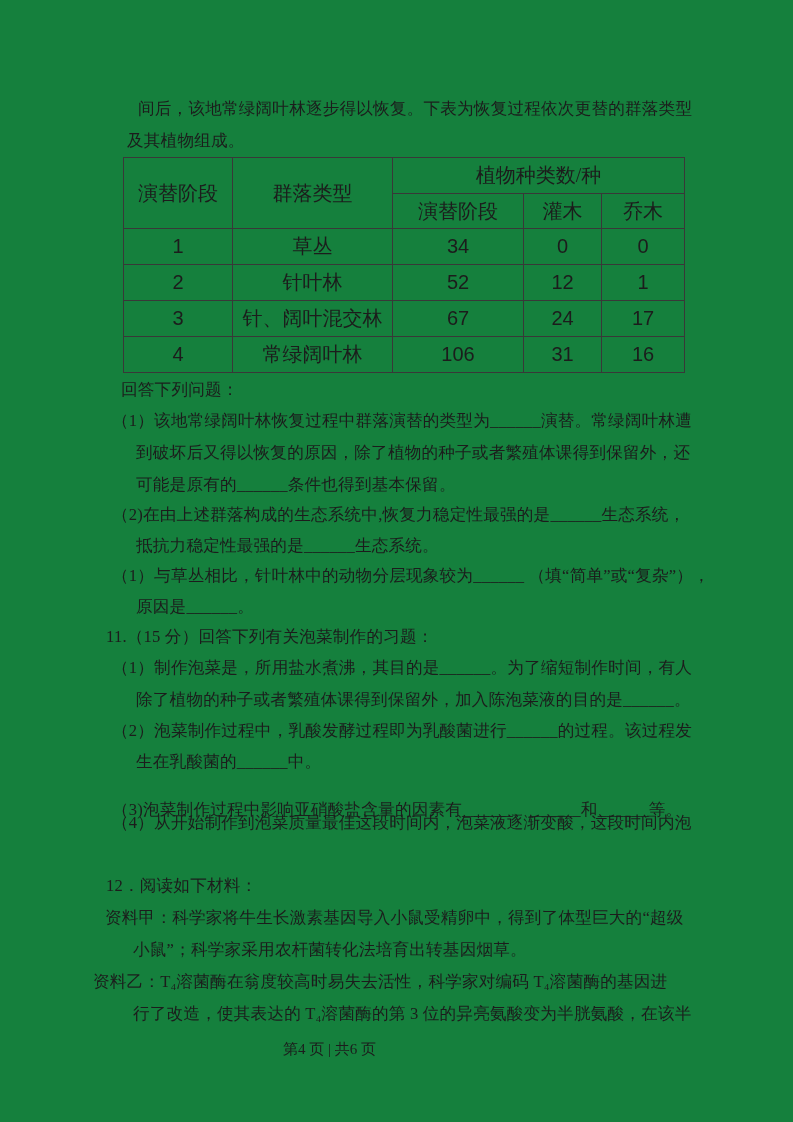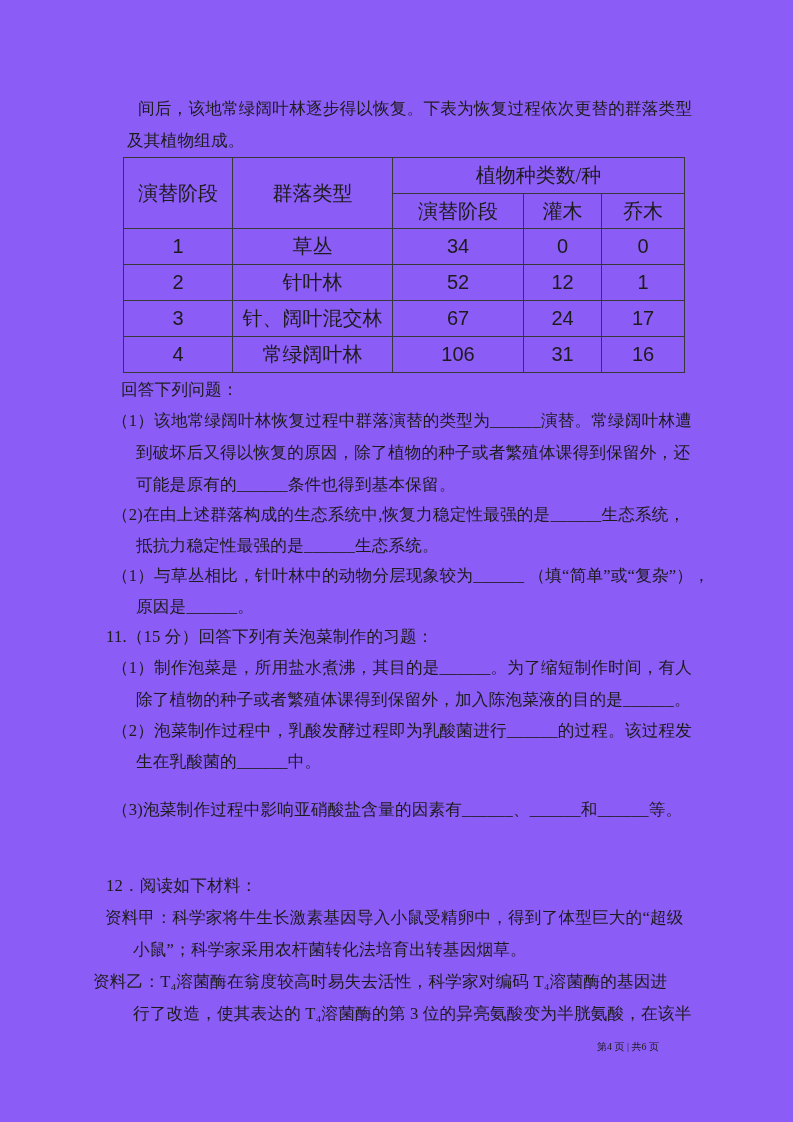--- a/index.html
+++ b/index.html
@@ -1,19 +1,19 @@
 <!DOCTYPE html>
 <html><head>
 <meta charset="utf-8">
 <style>
   html,body{margin:0;padding:0;background:#ffffff;}
   .page{
     position:relative;
     width:793px;height:1122px;
-    background:#8b5cf6;
+    background:#15803d;
     overflow:hidden;
     font-family:"Liberation Serif","DejaVu Serif",serif;
     color:#1c1c1c;
   }
   .line{
     position:absolute;
     white-space:pre;
     font-size:16.6px;
     line-height:20px;
     color:#1c1c1c;
@@ -38,22 +38,22 @@
   th.vtop{vertical-align:top;padding-top:8px;}
   td.num, td.stage{
     font-family:"Liberation Sans","DejaVu Sans",sans-serif;
     font-size:15.6px;
     font-weight:600;
     color:#222;
   }
   .footer{
     position:absolute;
     top:1040px;left:0;width:659px;
-    text-align:right;
-    font-size:10px;
+    text-align:center;
+    font-size:15px;
     color:#1c1c1c;
   }
 </style>
 </head>
 <body>
 
 <div class="page">
 
   <div class="line" style="top:99px;left:138px">间后，该地常绿阔叶林逐步得以恢复。下表为恢复过程依次更替的群落类型</div>
   <div class="line" style="top:131px;left:127px">及其植物组成。</div>
@@ -119,20 +119,21 @@
   <div class="line" style="top:536px;left:136px">抵抗力稳定性最强的是______生态系统。</div>
   <div class="line" style="top:566px;left:112px">（1）与草丛相比，针叶林中的动物分层现象较为______ （填“简单”或“复杂”），</div>
   <div class="line" style="top:597px;left:136px">原因是______。</div>
 
   <div class="line" style="top:627px;left:106px">11.（15 分）回答下列有关泡菜制作的习题：</div>
   <div class="line" style="top:658px;left:112px">（1）制作泡菜是，所用盐水煮沸，其目的是______。为了缩短制作时间，有人</div>
   <div class="line" style="top:690px;left:136px">除了植物的种子或者繁殖体课得到保留外，加入陈泡菜液的目的是______。</div>
   <div class="line" style="top:721px;left:112px">（2）泡菜制作过程中，乳酸发酵过程即为乳酸菌进行______的过程。该过程发</div>
   <div class="line" style="top:752px;left:136px">生在乳酸菌的______中。</div>
   <div class="line" style="top:800px;left:112px">（3)泡菜制作过程中影响亚硝酸盐含量的因素有______、______和______等。</div>
+  <div class="line" style="top:813px;left:112px">（4）从开始制作到泡菜质量最佳这段时间内，泡菜液逐渐变酸，这段时间内泡</div>
 
   <div class="line" style="top:876px;left:106px">12．阅读如下材料：</div>
   <div class="line" style="top:908px;left:105px">资料甲：科学家将牛生长激素基因导入小鼠受精卵中，得到了体型巨大的“超级</div>
   <div class="line" style="top:940px;left:133px">小鼠”；科学家采用农杆菌转化法培育出转基因烟草。</div>
   <div class="line" style="top:972px;left:93px">资料乙：T₄溶菌酶在翁度较高时易失去活性，科学家对编码 T₄溶菌酶的基因进</div>
   <div class="line" style="top:1004px;left:133px">行了改造，使其表达的 T₄溶菌酶的第 3 位的异亮氨酸变为半胱氨酸，在该半</div>
 
   <div class="footer">第4 页 | 共6 页</div>
 
 </div>

